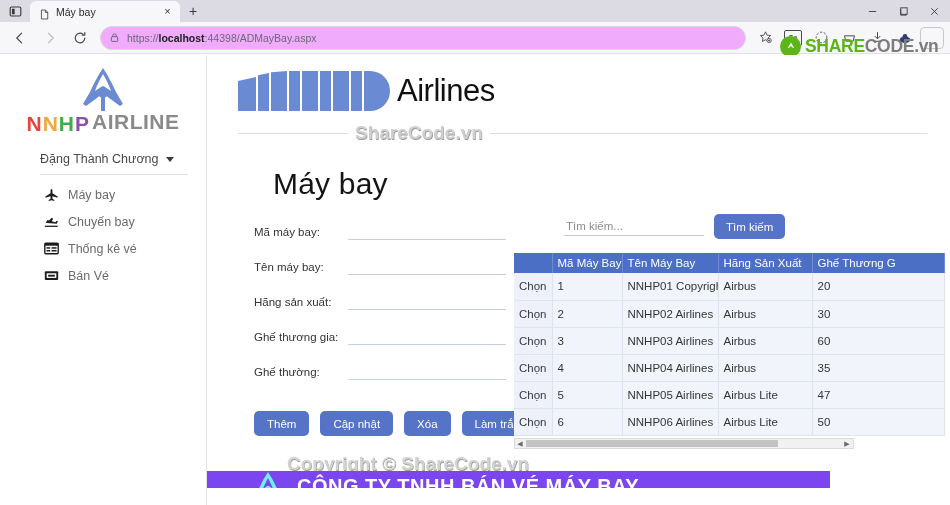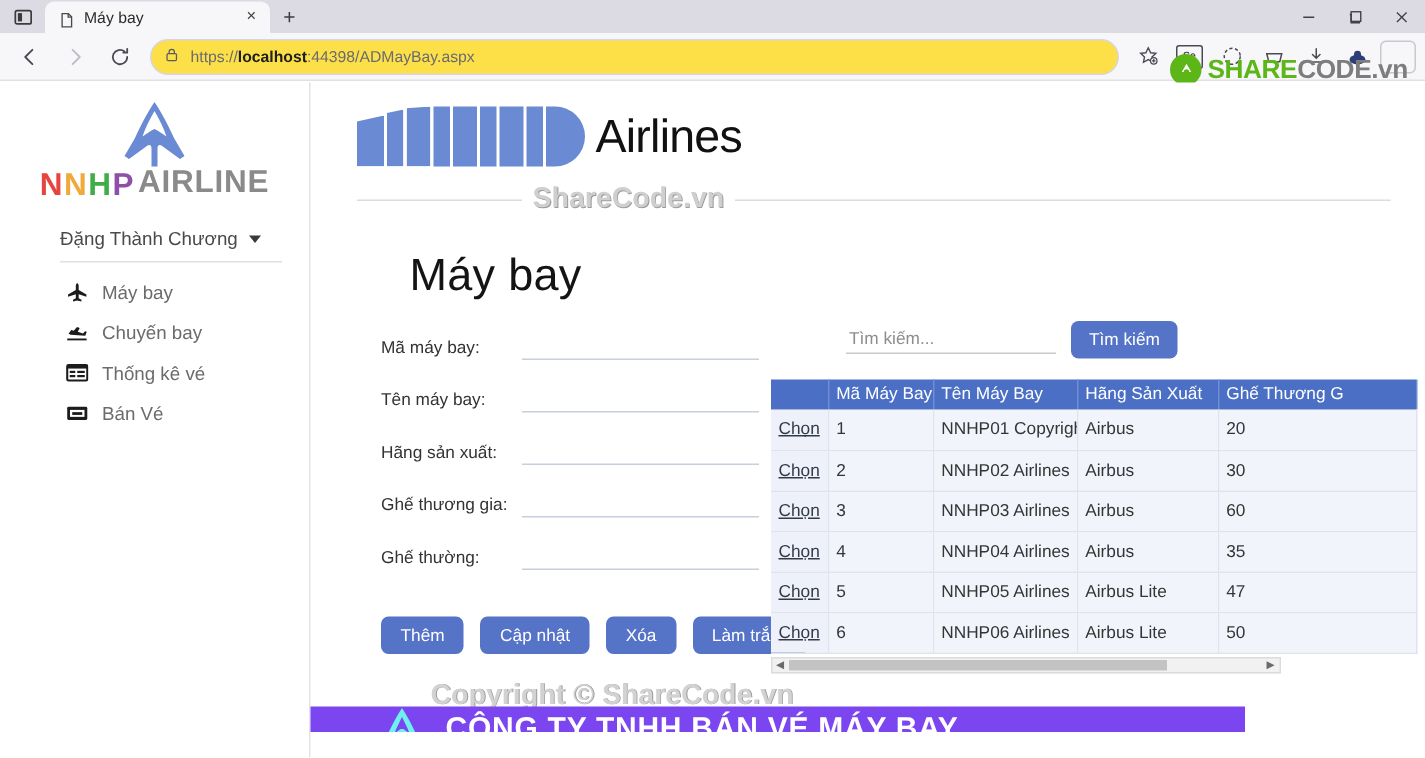--- a/index.html
+++ b/index.html
@@ -79,21 +79,21 @@
   .nav-btn {
     width: 28px; height: 26px;
     display: flex; align-items: center; justify-content: center;
     border-radius: 4px;
     color: #4a4a52;
   }
   .nav-btn.disabled { color: #bdbcc4; }
   .omnibox {
     flex: 1 1 auto;
     height: 24px;
-    background: #fde047;
+    background: #f0abfc;
     border: 1px solid #d7d5de;
     border-radius: 12px;
     display: flex;
     align-items: center;
     padding: 0 8px;
     gap: 7px;
     margin: 0 4px;
     min-width: 0;
   }
   .omnibox-lock { flex: 0 0 auto; color: #5b5b63; }
@@ -368,21 +368,20 @@
     padding: 5px 5px;
     height: 27px;
     border-bottom: 1px solid #dfe3ef;
     border-right: 1px solid #dfe3ef;
     white-space: nowrap;
     overflow: hidden;
   }
   table.grid td.sel { background: #eef1fa; }
   .chon-link {
     color: #333a47;
-    text-decoration: underline;
     font-size: 11.5px;
   }
   .col-sel   { width: 38px; }
   .col-ma    { width: 70px; }
   .col-ten   { width: 96px; }
   .col-hang  { width: 94px; }
   .col-ghe   { width: 132px; }
 
   .hscroll {
     width: 340px; height: 11px;

